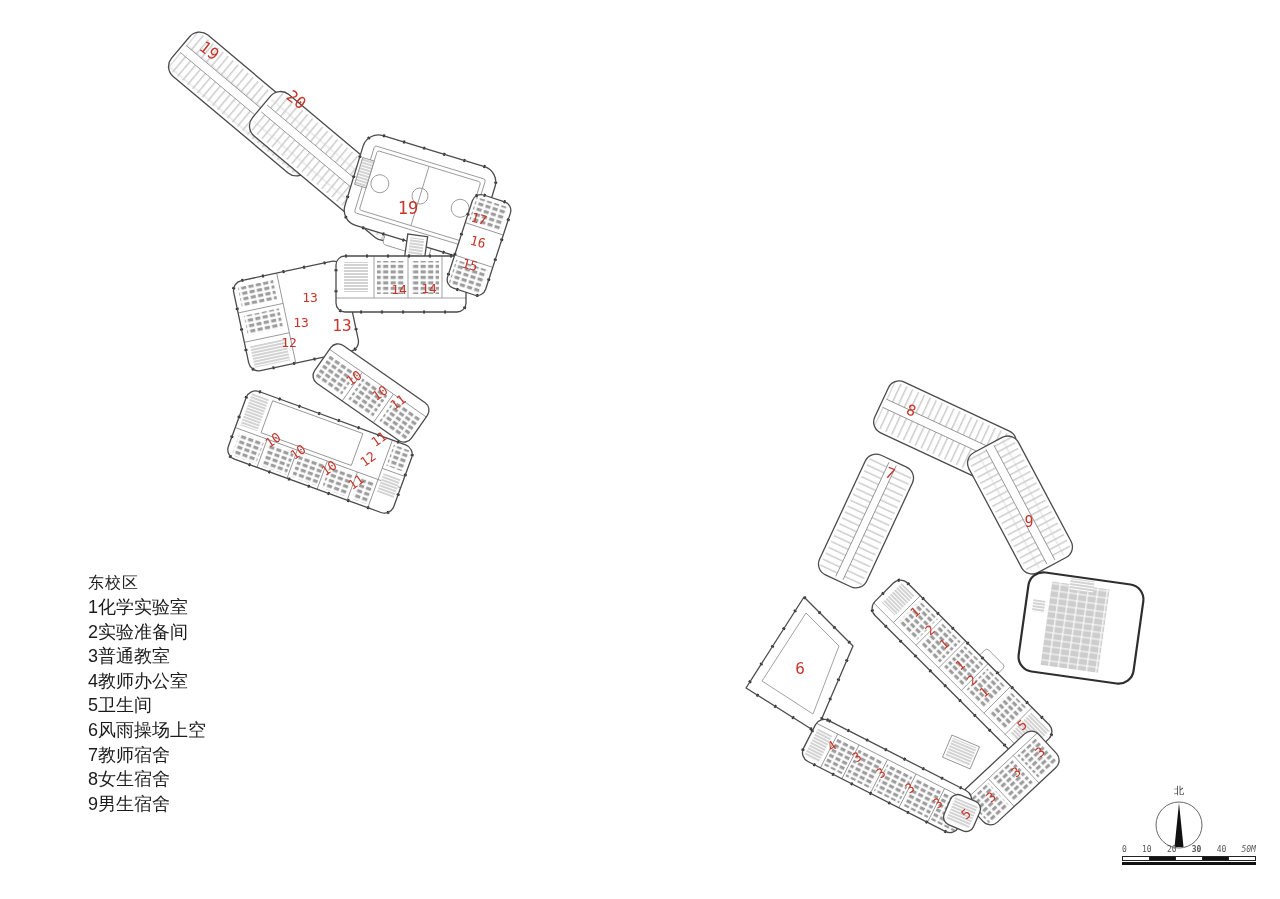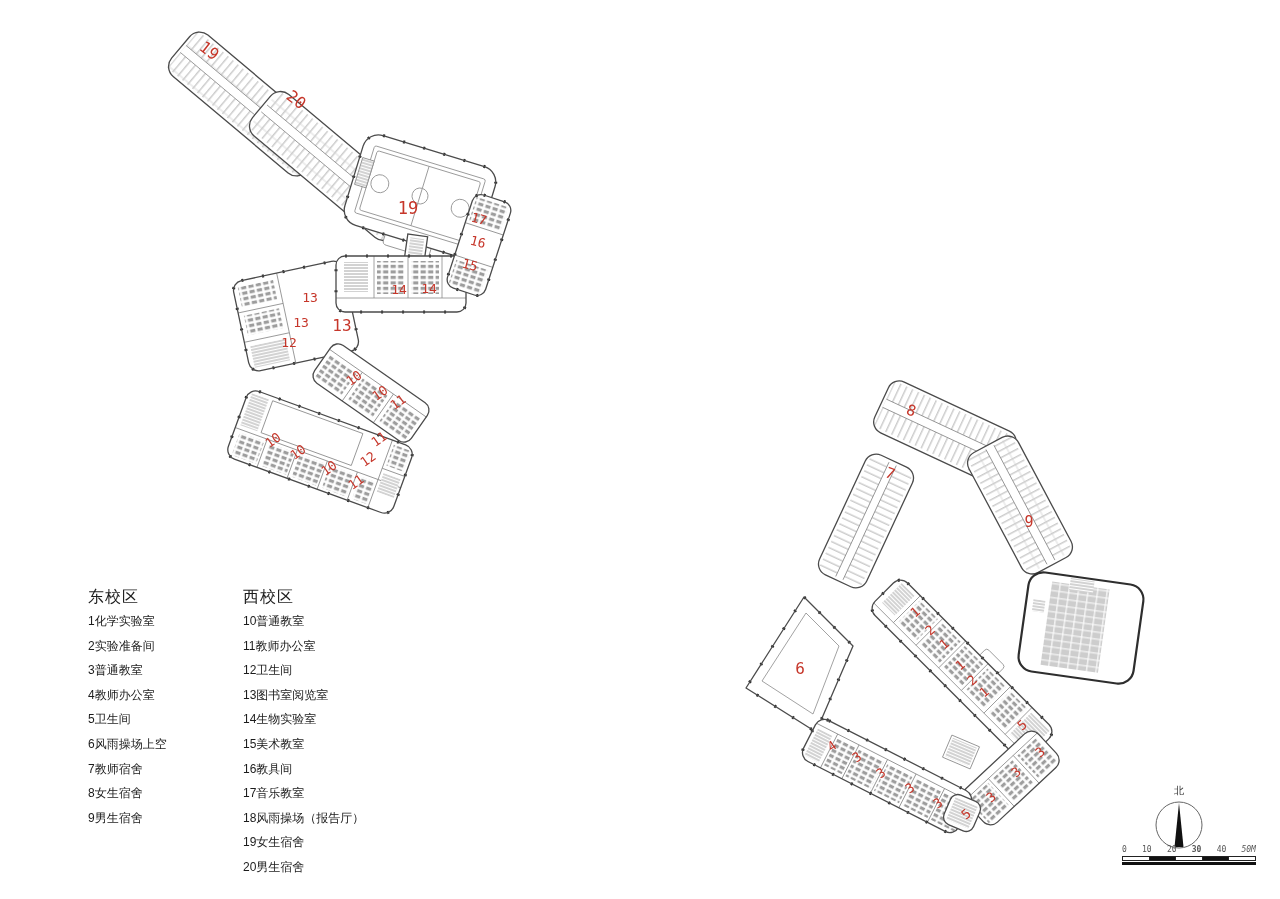--- a/index.html
+++ b/index.html
@@ -11,23 +11,23 @@
   .s{fill:none;stroke:#4b4b4b;stroke-width:1.3;}
   .s2{fill:none;stroke:#2e2e2e;stroke-width:2.2;}
   .t{fill:none;stroke:#8a8a8a;stroke-width:0.8;}
   .crt{fill:none;stroke:#9a9a9a;stroke-width:0.9;}
   .c{fill:none;stroke:#2d2d2d;stroke-width:3;stroke-dasharray:2 19;}
   
   #label-layer{position:absolute;left:0;top:0;width:1280px;height:899px;pointer-events:none;}
   .plan-label{position:absolute;font-family:"DejaVu Sans Mono",monospace;line-height:1;
               white-space:nowrap;}
   
-  .legend-col{position:absolute;top:584px;color:#1b1b1b;}
+  .legend-col{position:absolute;top:570px;color:#1b1b1b;}
   .legend-title{font-size:16px;line-height:25px;letter-spacing:1px;}
-  .legend-item{font-size:12px;line-height:24.6px;white-space:nowrap;}
+  .legend-item{font-size:18px;line-height:24.6px;white-space:nowrap;}
   
   .compass{position:absolute;left:1148px;top:780px;}
   
   .scalebar{position:absolute;left:1122px;top:845px;width:134px;}
   .scale-ticks{display:flex;justify-content:space-between;font-size:8px;color:#555;
                font-family:"DejaVu Sans Mono",monospace;line-height:9px;}
   .scale-strip{display:flex;height:3px;border:1px solid #222;margin-top:2px;}
   .scale-strip div{flex:1;}
   .seg-w{background:#fff;border-right:1px solid #222;}
   .seg-b{background:#111;border-right:1px solid #222;}
@@ -327,37 +327,20 @@
         <div class="legend-item">3普通教室</div>
         <div class="legend-item">4教师办公室</div>
         <div class="legend-item">5卫生间</div>
         <div class="legend-item">6风雨操场上空</div>
         <div class="legend-item">7教师宿舍</div>
         <div class="legend-item">8女生宿舍</div>
         <div class="legend-item">9男生宿舍</div>
       </div>
   </div>
 
-  <div class="legend-col" style="left:243px">
-    <div class="legend-title">西校区</div>
-    <div>
-
-    <div class="legend-item">10普通教室</div>
-        <div class="legend-item">11教师办公室</div>
-        <div class="legend-item">12卫生间</div>
-        <div class="legend-item">13图书室阅览室</div>
-        <div class="legend-item">14生物实验室</div>
-        <div class="legend-item">15美术教室</div>
-        <div class="legend-item">16教具间</div>
-        <div class="legend-item">17音乐教室</div>
-        <div class="legend-item">18风雨操场（报告厅）</div>
-        <div class="legend-item">19女生宿舍</div>
-        <div class="legend-item">20男生宿舍</div>
-      </div>
-  </div>
 
   <svg class="compass" width="62" height="74" viewBox="0 0 62 74">
     <text x="31" y="14" text-anchor="middle" font-size="10" fill="#333">北</text>
     <circle cx="31" cy="45" r="23" fill="none" stroke="#666" stroke-width="1"></circle>
     <polygon points="31,23 35.5,67 26.5,67" fill="#111"></polygon>
   </svg>
 
   <div class="scalebar">
     <div class="scale-ticks">
 

